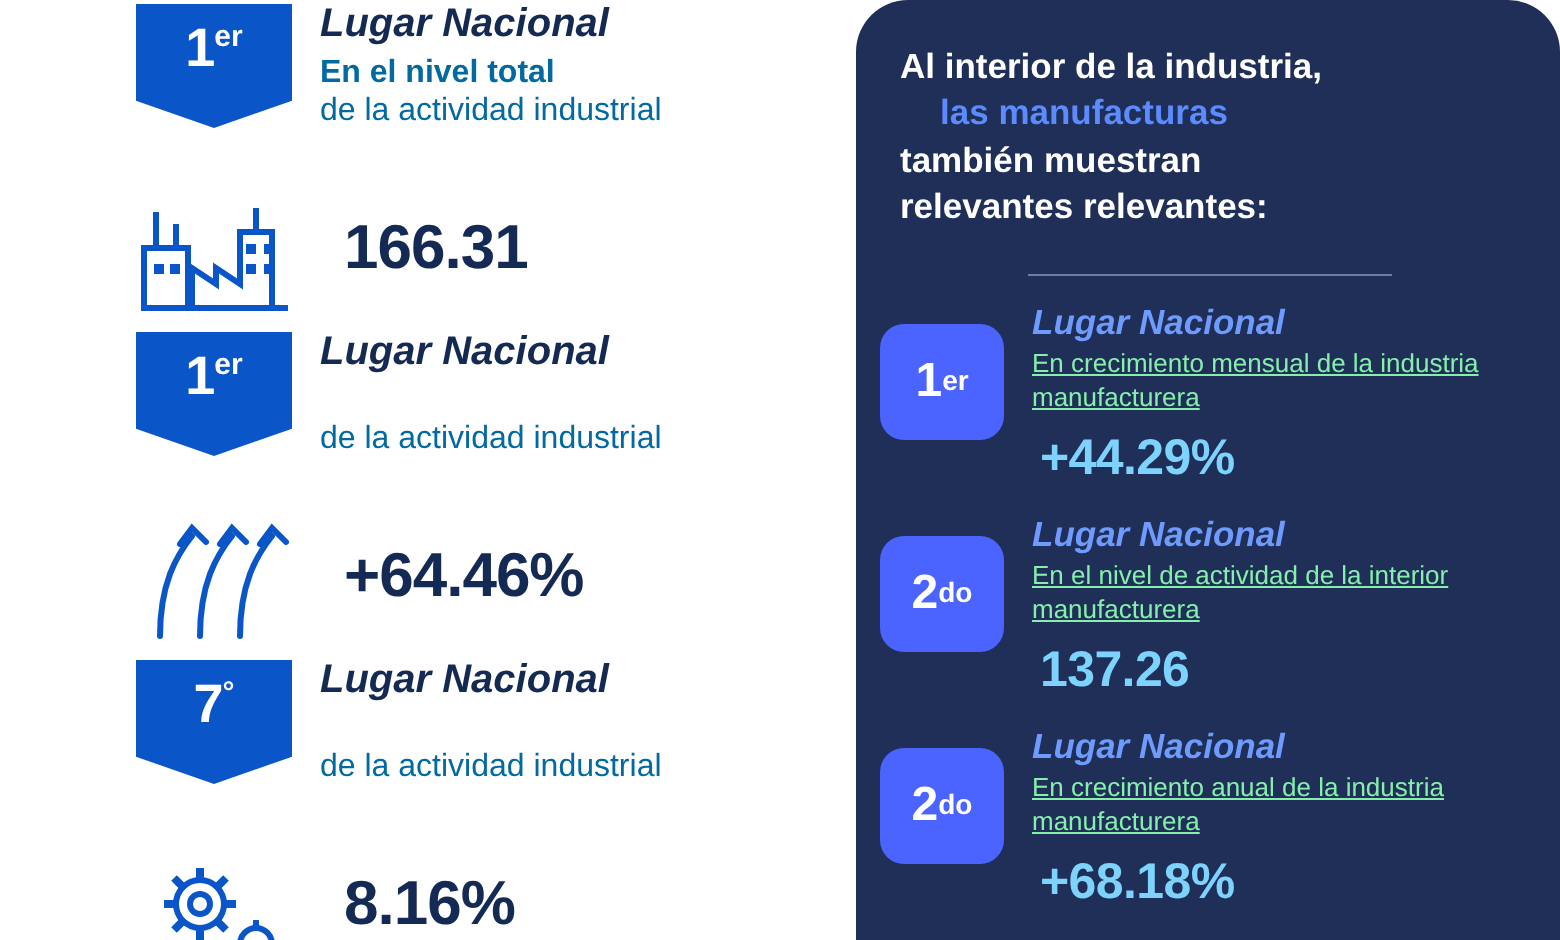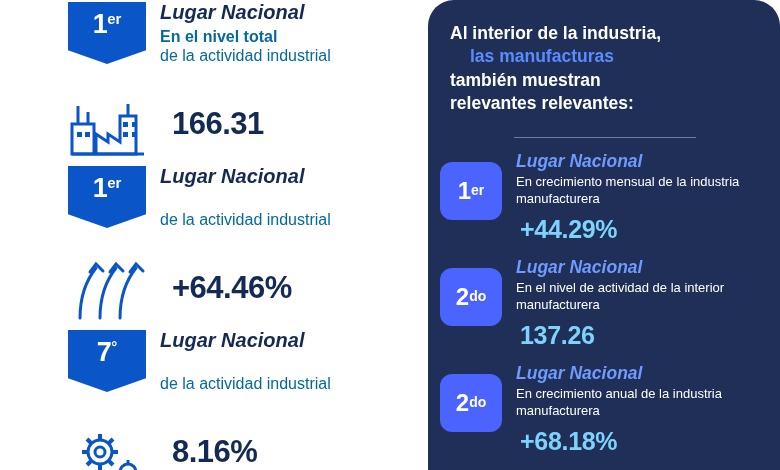--- a/index.html
+++ b/index.html
@@ -171,23 +171,24 @@
   .r-lugar {
     font-style: italic;
     font-weight: bold;
     font-size: 17.5px;
     color: #6f9bff;
     margin: 0 0 3px 0;
     line-height: 1.1;
   }
   .r-desc {
     font-size: 13px;
-    color: #ffffff;
+    color: #86efac;
     line-height: 1.28;
     margin: 0;
+    text-decoration: underline;
   }
   .r-value {
     margin: 7px 0 0 4px;
     font-size: 25px;
     font-weight: bold;
     color: #7dd3fc;
     letter-spacing: -0.3px;
   }
 </style>
 </head>

